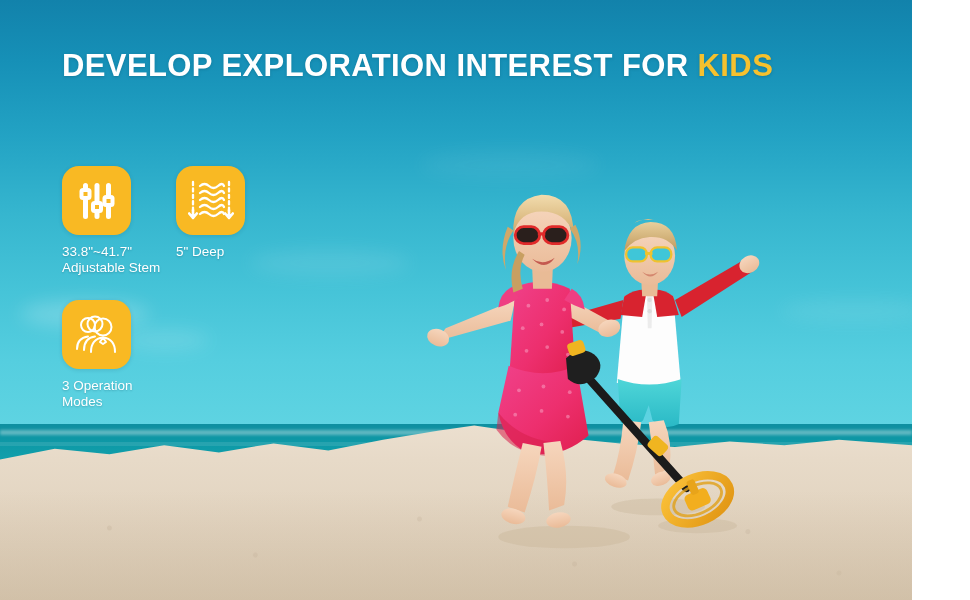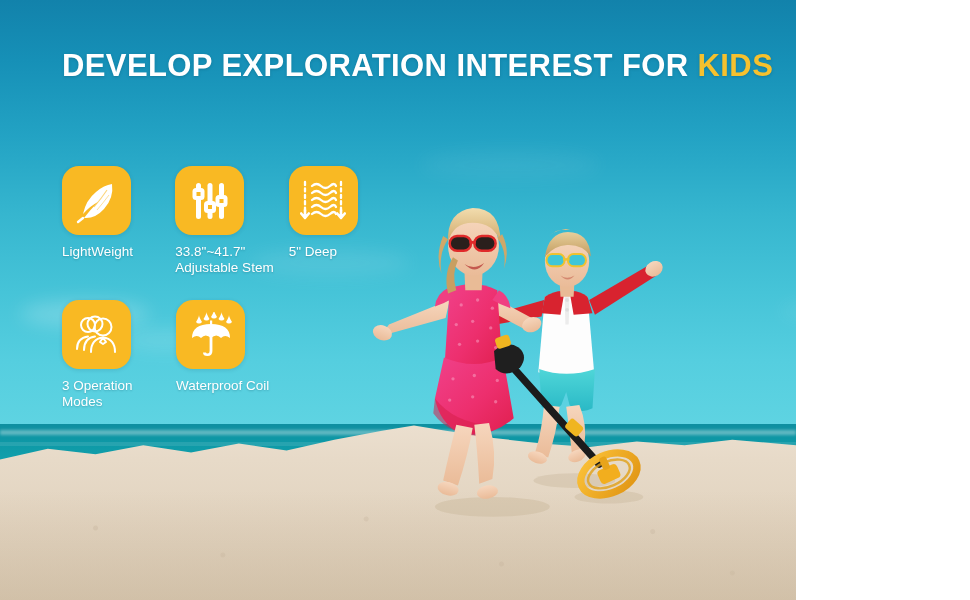--- a/index.html
+++ b/index.html
@@ -7,21 +7,21 @@
     margin: 0;
     padding: 0;
     background: #ffffff;
   }
   body {
     font-family: "Liberation Sans", sans-serif;
   }
 
   .banner {
     position: relative;
-    width: 796px;
+    width: 912px;
     height: 600px;
     overflow: hidden;
     background: #0369a1;
   }
 
   
   .sky {
     position: absolute;
     left: 0; top: 0;
     width: 100%;
@@ -150,21 +150,21 @@
   .features {
     position: absolute;
     left: 62px;
     top: 166px;
     width: 340px;
   }
   .feature-row {
     display: flex;
     gap: 0;
   }
-  .feature-row.row2 { margin-top: 25px; }
+  .feature-row.row2 { margin-top: 25px; align-items: flex-end; }
   .feature {
     width: 114px;
     display: flex;
     flex-direction: column;
     align-items: flex-start;
   }
   .tile {
     width: 69px;
     height: 69px;
     border-radius: 17px;
@@ -358,31 +358,20 @@
     </g>
   </svg>
 
   <div class="headline"><span>DEVELOP EXPLORATION INTEREST FOR </span><span class="accent">KIDS</span></div>
 
 
   <div class="features">
 
     <div class="feature-row row1">
 
-      <div class="feature">
-        <div class="tile">
-          <svg width="46" height="46" viewBox="0 0 46 46">
-            <path d="M38 6 Q40 20 30 31 Q21 41 10 40 Q16 32 24 24 Q16 28 9 36 Q12 22 22 14 Q30 7 38 6 Z" fill="#ffffff"></path>
-            <path d="M9 40 L4 44" stroke="#ffffff" stroke-width="2.4" stroke-linecap="round"></path>
-            <path d="M33 12 Q27 21 20 29" stroke="#f9b923" stroke-width="1.1" opacity=".6" fill="none"></path>
-            <path d="M35 17 Q29 25 23 32" stroke="#f9b923" stroke-width="1" opacity=".45" fill="none"></path>
-          </svg>
-        </div>
-        <div class="feature-label">LightWeight</div>
-      </div>
 
       <div class="feature">
         <div class="tile">
           <svg width="44" height="44" viewBox="0 0 44 44">
             <rect x="8" y="4" width="5" height="36" rx="2.5" fill="#ffffff"></rect>
             <rect x="19.5" y="4" width="5" height="36" rx="2.5" fill="#ffffff"></rect>
             <rect x="31" y="4" width="5" height="36" rx="2.5" fill="#ffffff"></rect>
             <rect x="4.5" y="9" width="12" height="12" rx="3.5" fill="#ffffff"></rect>
             <rect x="16" y="22" width="12" height="12" rx="3.5" fill="#ffffff"></rect>
             <rect x="27.5" y="16" width="12" height="12" rx="3.5" fill="#ffffff"></rect>
@@ -430,34 +419,17 @@
               <circle cx="30" cy="14" r="8.5"></circle>
               <path d="M18 39 q0 -13 12 -14.5 q12 1.5 12 14.5"></path>
               <path d="M30 24.5 L27 29 L30 31 L33 29 Z"></path>
             </g>
           </svg>
         </div>
         <div class="feature-label">3 Operation
 Modes</div>
       </div>
 
-      <div class="feature">
-        <div class="tile">
-          <svg width="46" height="46" viewBox="0 0 46 46">
-            <g fill="#ffffff">
-              <path d="M8 10 q3 -5 3 -7 q0 2 3 7 a3.6 3.6 0 0 1 -6 0 Z"></path>
-              <path d="M15.5 7 q3 -5 3 -7 q0 2 3 7 a3.6 3.6 0 0 1 -6 0 Z"></path>
-              <path d="M23 5 q3 -5 3 -7 q0 2 3 7 a3.6 3.6 0 0 1 -6 0 Z"></path>
-              <path d="M30.5 7 q3 -5 3 -7 q0 2 3 7 a3.6 3.6 0 0 1 -6 0 Z"></path>
-              <path d="M38 10 q3 -5 3 -7 q0 2 3 7 a3.6 3.6 0 0 1 -6 0 Z"></path>
-            </g>
-            <path d="M4 26 Q4 12 23 12 Q42 12 42 26 Q37 22 33 26 Q28.5 21 23 26 Q17.5 21 13 26 Q9 22 4 26 Z" fill="#ffffff"></path>
-            <path d="M21.6 25 L24.4 25 L24.4 39 Q24.4 44 19.4 44 Q15 44 15 40.5 L18 40.5 Q18 41.6 19.6 41.6 Q21.6 41.6 21.6 39 Z" fill="#ffffff"></path>
-            <rect x="22" y="8.5" width="2.2" height="5" fill="#ffffff"></rect>
-          </svg>
-        </div>
-        <div class="feature-label">Waterproof Coil</div>
-      </div>
 
     </div>
   </div>
 
 </div>
 
 </body></html>

